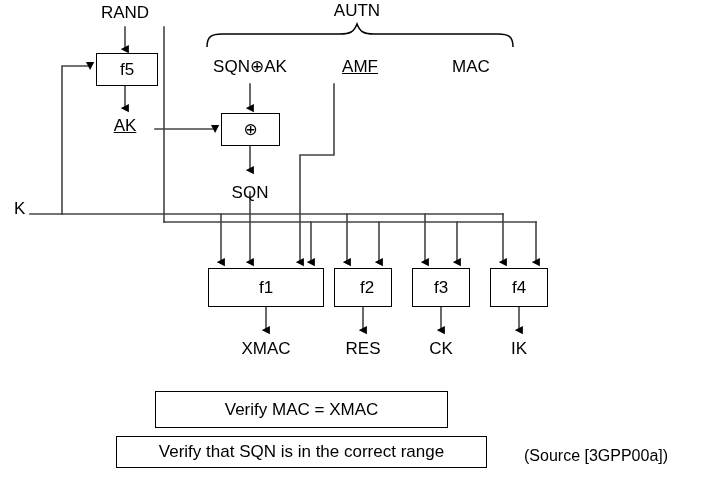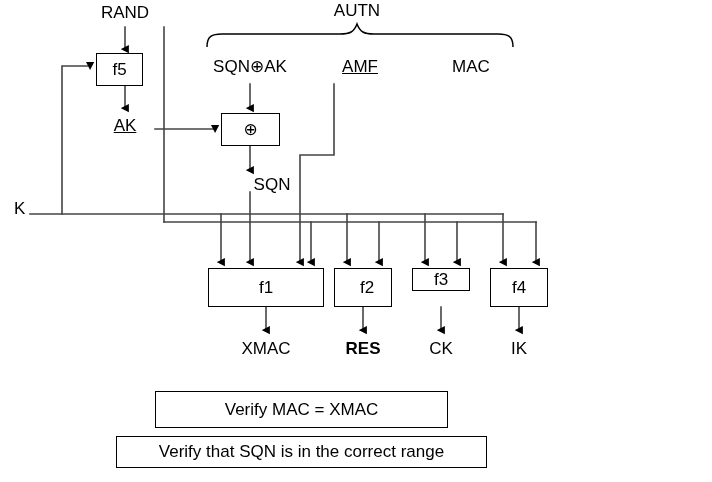--- a/index.html
+++ b/index.html
@@ -133,53 +133,54 @@
   <div class="lbl ctr" style="left:357px; top:2px;">AUTN</div>
 
   <div class="lbl ctr" style="left:250px; top:58px;">SQN⊕AK</div>
 
   <div class="lbl ctr" style="left:360px; top:58px;text-decoration:underline;">AMF</div>
 
   <div class="lbl ctr" style="left:471px; top:58px;">MAC</div>
 
   <div class="lbl ctr" style="left:125px; top:117px;text-decoration:underline;">AK</div>
 
-  <div class="lbl ctr" style="left:250px; top:176px;margin-left:22px;">SQN</div>
+  <div class="lbl ctr" style="left:250px; top:184px;">SQN</div>
 
-  <div class="fbox" style="left:96px; top:53px; width:47px; height:33px;">
+  <div class="fbox" style="left:96px; top:53px; width:62px; height:33px;">
     <span>f5</span>
   </div>
 
   <div class="vbox" style="left:221px; top:113px; width:59px; height:33px;">
     <span>⊕</span>
   </div>
 
   <div class="fbox" style="left:208px; top:268px; width:116px; height:39px;">
     <span>f1</span>
   </div>
 
   <div class="fbox" style="left:334px; top:268px; width:58px; height:39px;padding-left:8px;">
     <span>f2</span>
   </div>
 
-  <div class="fbox" style="left:412px; top:268px; width:58px; height:23px;">
+  <div class="fbox" style="left:412px; top:268px; width:58px; height:39px;">
     <span>f3</span>
   </div>
 
   <div class="fbox" style="left:490px; top:268px; width:58px; height:39px;">
     <span>f4</span>
   </div>
 
   <div class="lbl ctr" style="left:266px; top:340px;">XMAC</div>
-  <div class="lbl ctr" style="left:363px; top:340px;font-weight:bold;">RES</div>
+  <div class="lbl ctr" style="left:363px; top:340px;">RES</div>
   <div class="lbl ctr" style="left:441px; top:340px;">CK</div>
   <div class="lbl ctr" style="left:519px; top:340px;">IK</div>
 
   <div class="vbox" style="left:155px; top:391px; width:293px; height:37px;">
     <span>Verify MAC = XMAC</span>
   </div>
 
   <div class="vbox" style="left:116px; top:436px; width:371px; height:32px;">
     <span>Verify that SQN is in the correct range</span>
   </div>
 
+  <div class="srcnote" style="left:524px; top:447px;">(Source [3GPP00a])</div>
 
 </div>
 
 </body></html>

